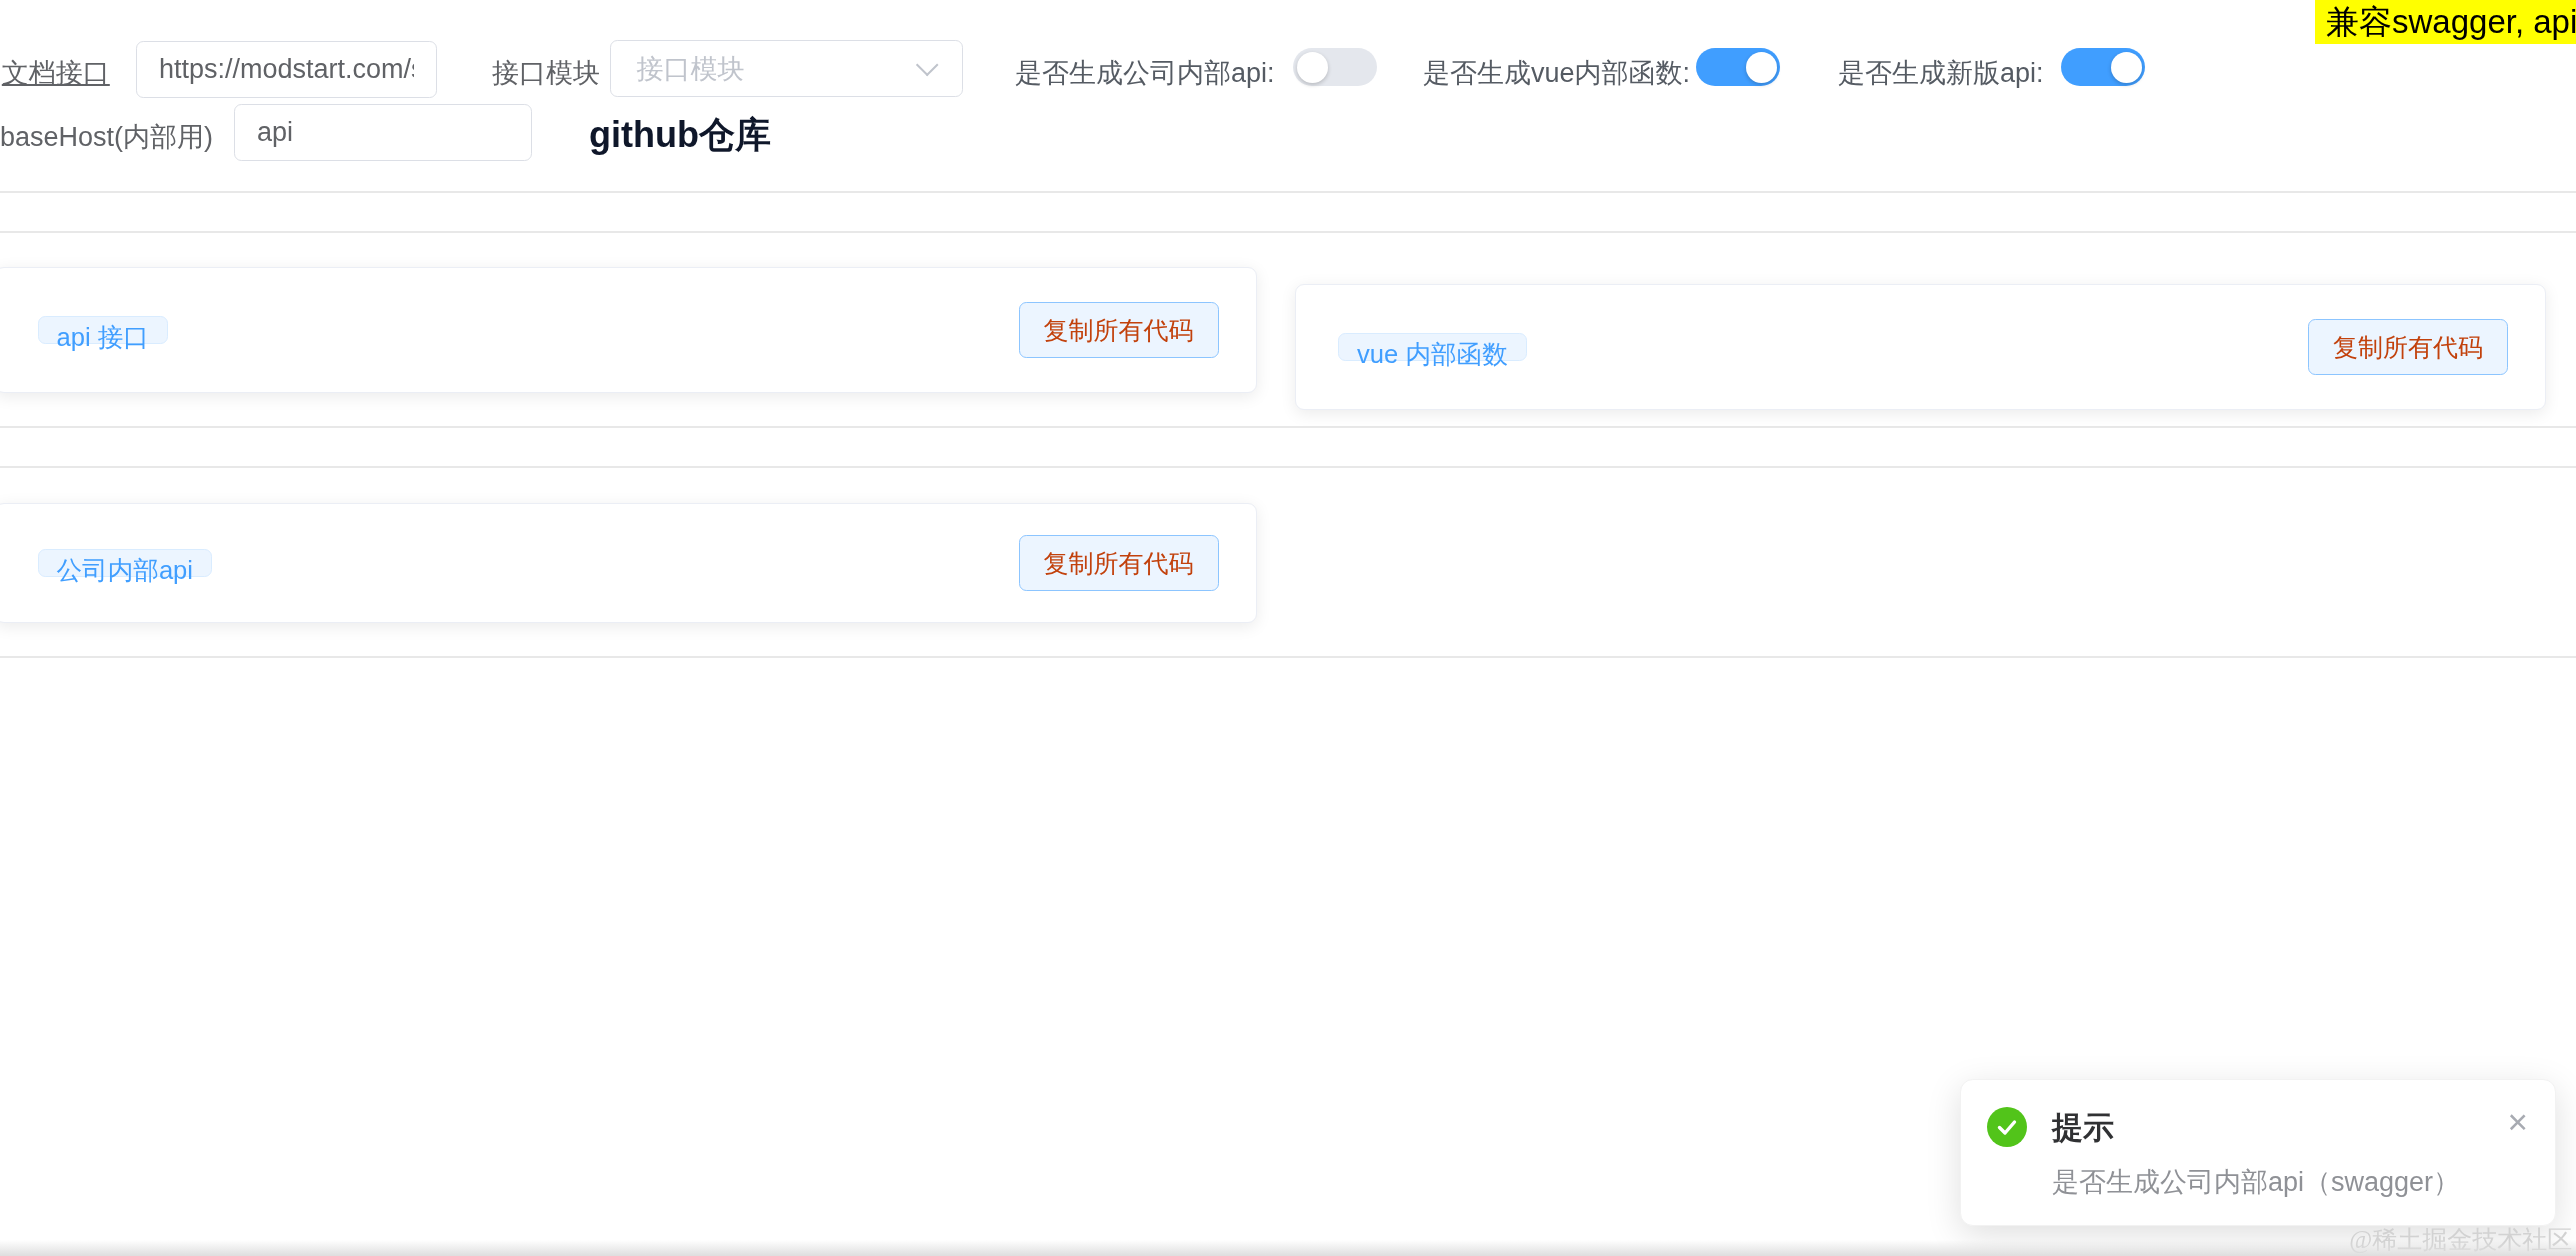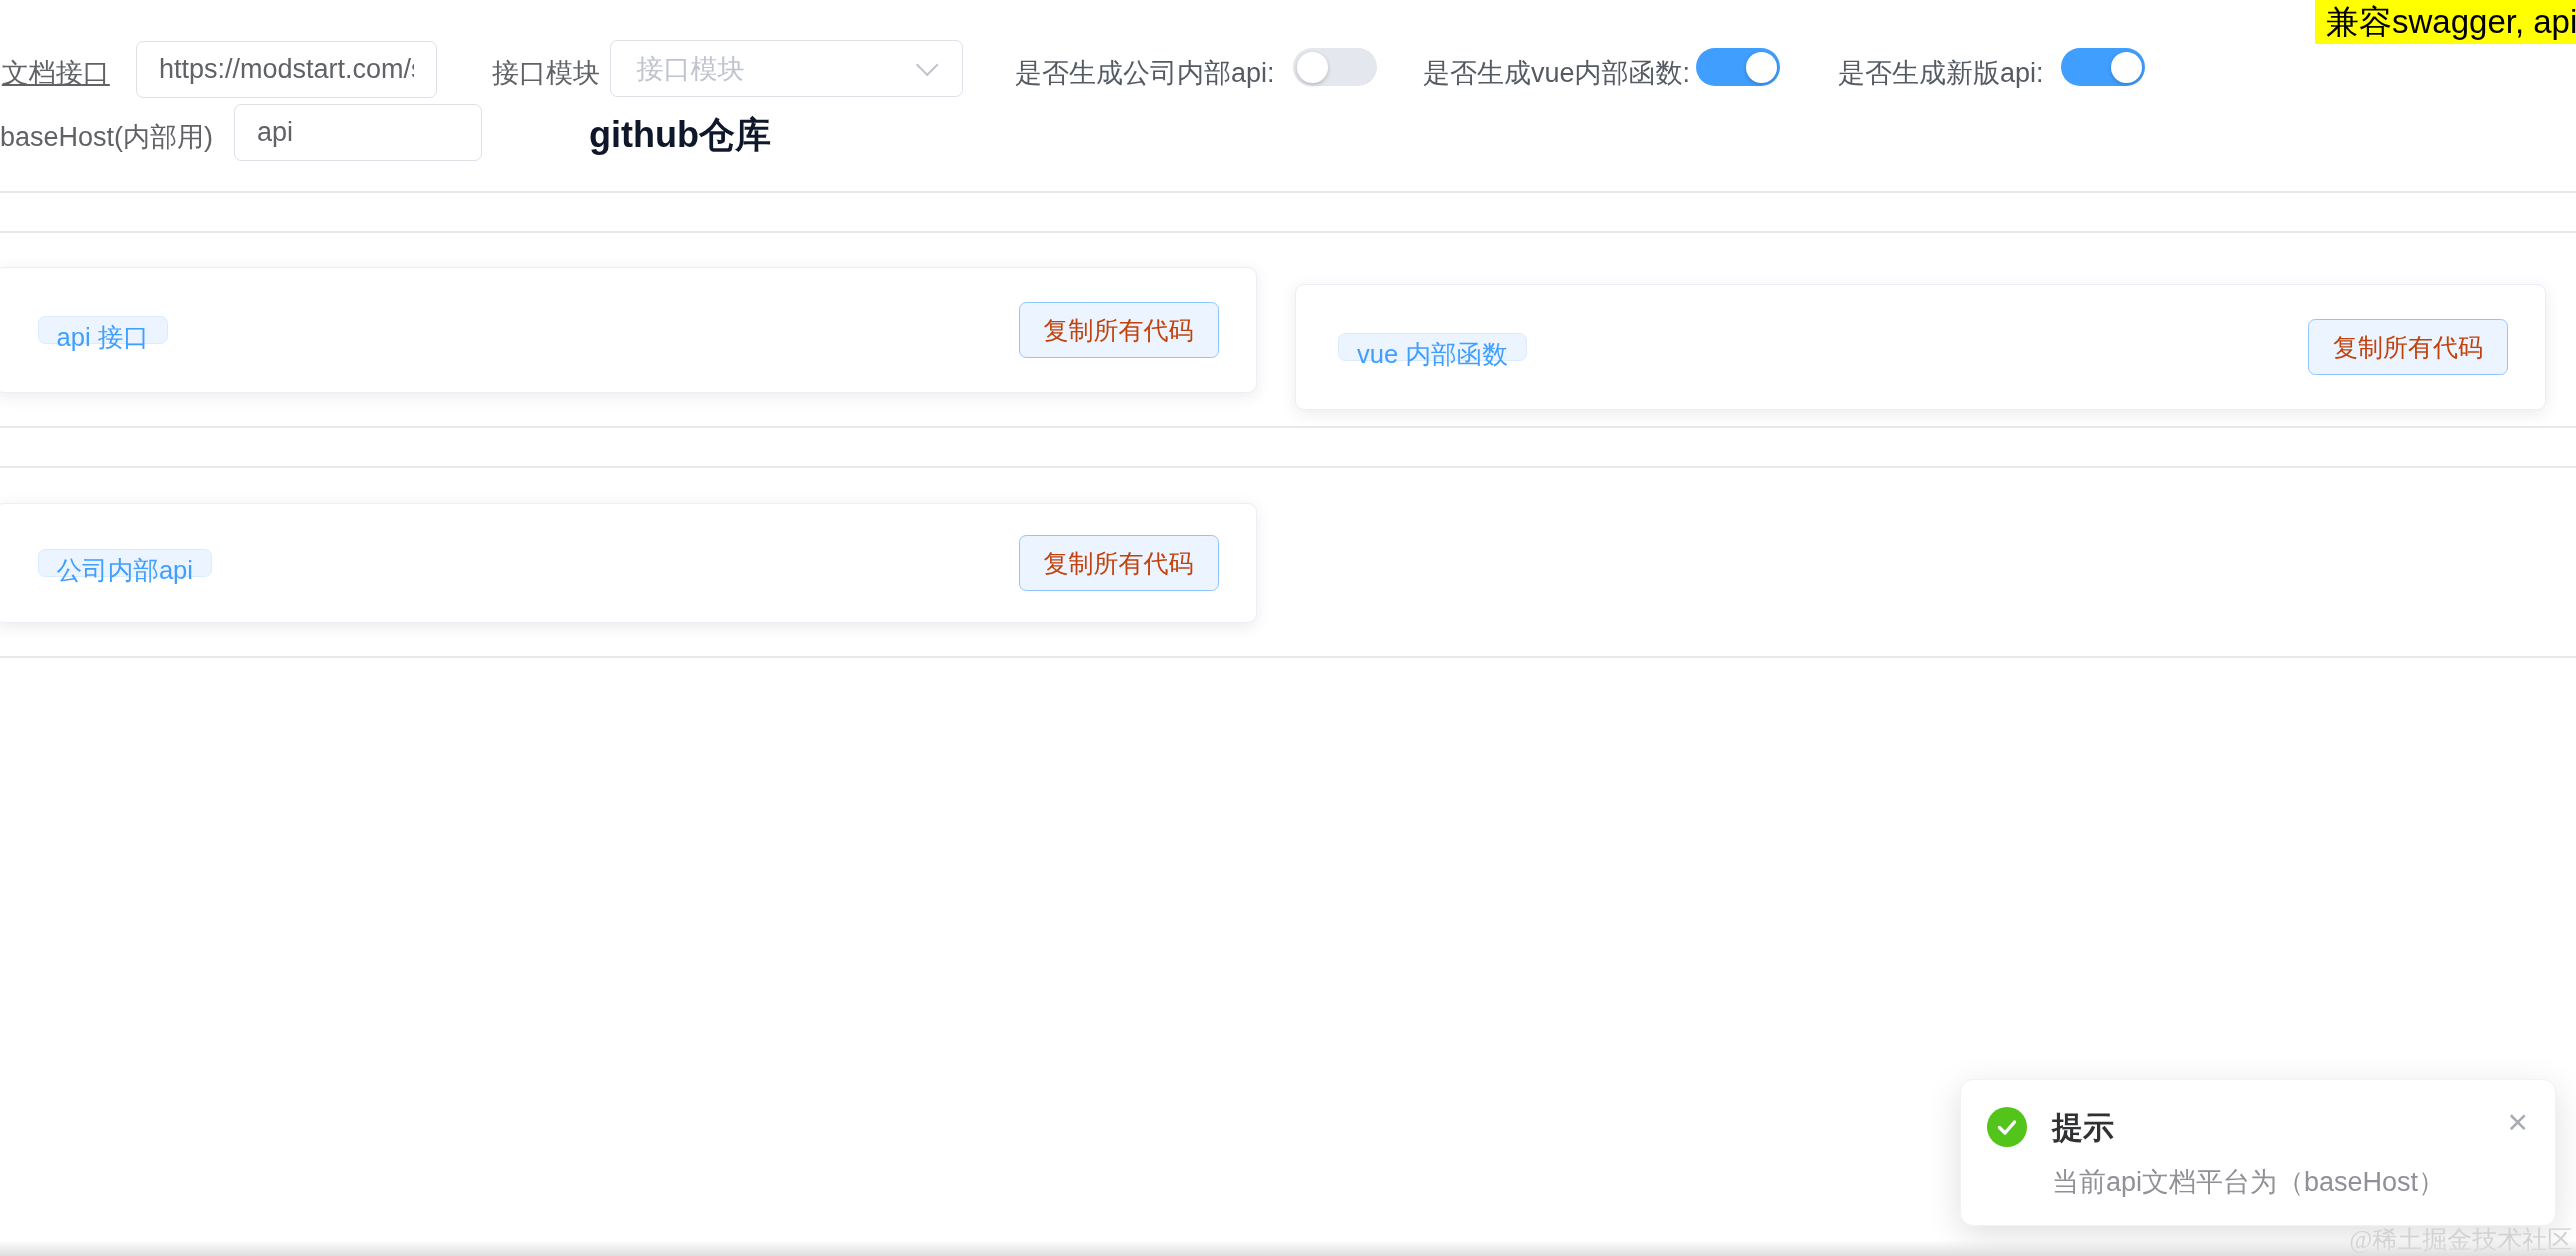--- a/index.html
+++ b/index.html
@@ -86,21 +86,21 @@
   <span class="switch" style="left:1696px; top:48px;" data-on="true">
       <span class="knob"></span>
     </span>
 
   <div class="form-label" style="left:1838px; top:55px; color:#555b63;">是否生成新版api:</div>
   <span class="switch" style="left:2061px; top:48px;" data-on="true">
       <span class="knob"></span>
     </span>
 
   <div class="form-label" style="left:0px; top:119px;">baseHost(内部用)</div>
-  <input class="text-input" style="left: 234px; top: 104px; width: 248px;" value="api">
+  <input class="text-input" style="left: 234px; top: 104px; width: 298px;" value="api">
   <a class="github-link" style="left:589px; top:111px;">github仓库</a>
 
   <div class="divider" style="top:191px;"></div>
   <div class="divider" style="top:231px;"></div>
   <div class="divider" style="top:426px;"></div>
   <div class="divider" style="top:466px;"></div>
   <div class="divider" style="top:656px;"></div>
 
   <div class="card" style="left:-5.5px; top:267px; width:1262px;">
     <span class="tag">api 接口</span>
@@ -117,21 +117,21 @@
     <button class="copy-btn">复制所有代码</button>
   </div>
 
   <div class="toast">
     <span class="toast-icon">
       <svg viewBox="0 0 24 24" fill="none" stroke="#ffffff" stroke-width="3.4" stroke-linecap="round" stroke-linejoin="round">
           <polyline points="4.5,12.5 10,18 19.5,7"></polyline>
         </svg>
     </span>
     <div class="toast-title">提示</div>
-    <div class="toast-msg">当前api文档平台为（baseHost）</div>
+    <div class="toast-msg">是否生成公司内部api（swagger）</div>
     <div class="toast-close">×</div>
   </div>
 
   <div class="watermark">@稀土掘金技术社区</div>
   <div class="bottom-fade"></div>
 
 </div>
 
 
 </body></html>

